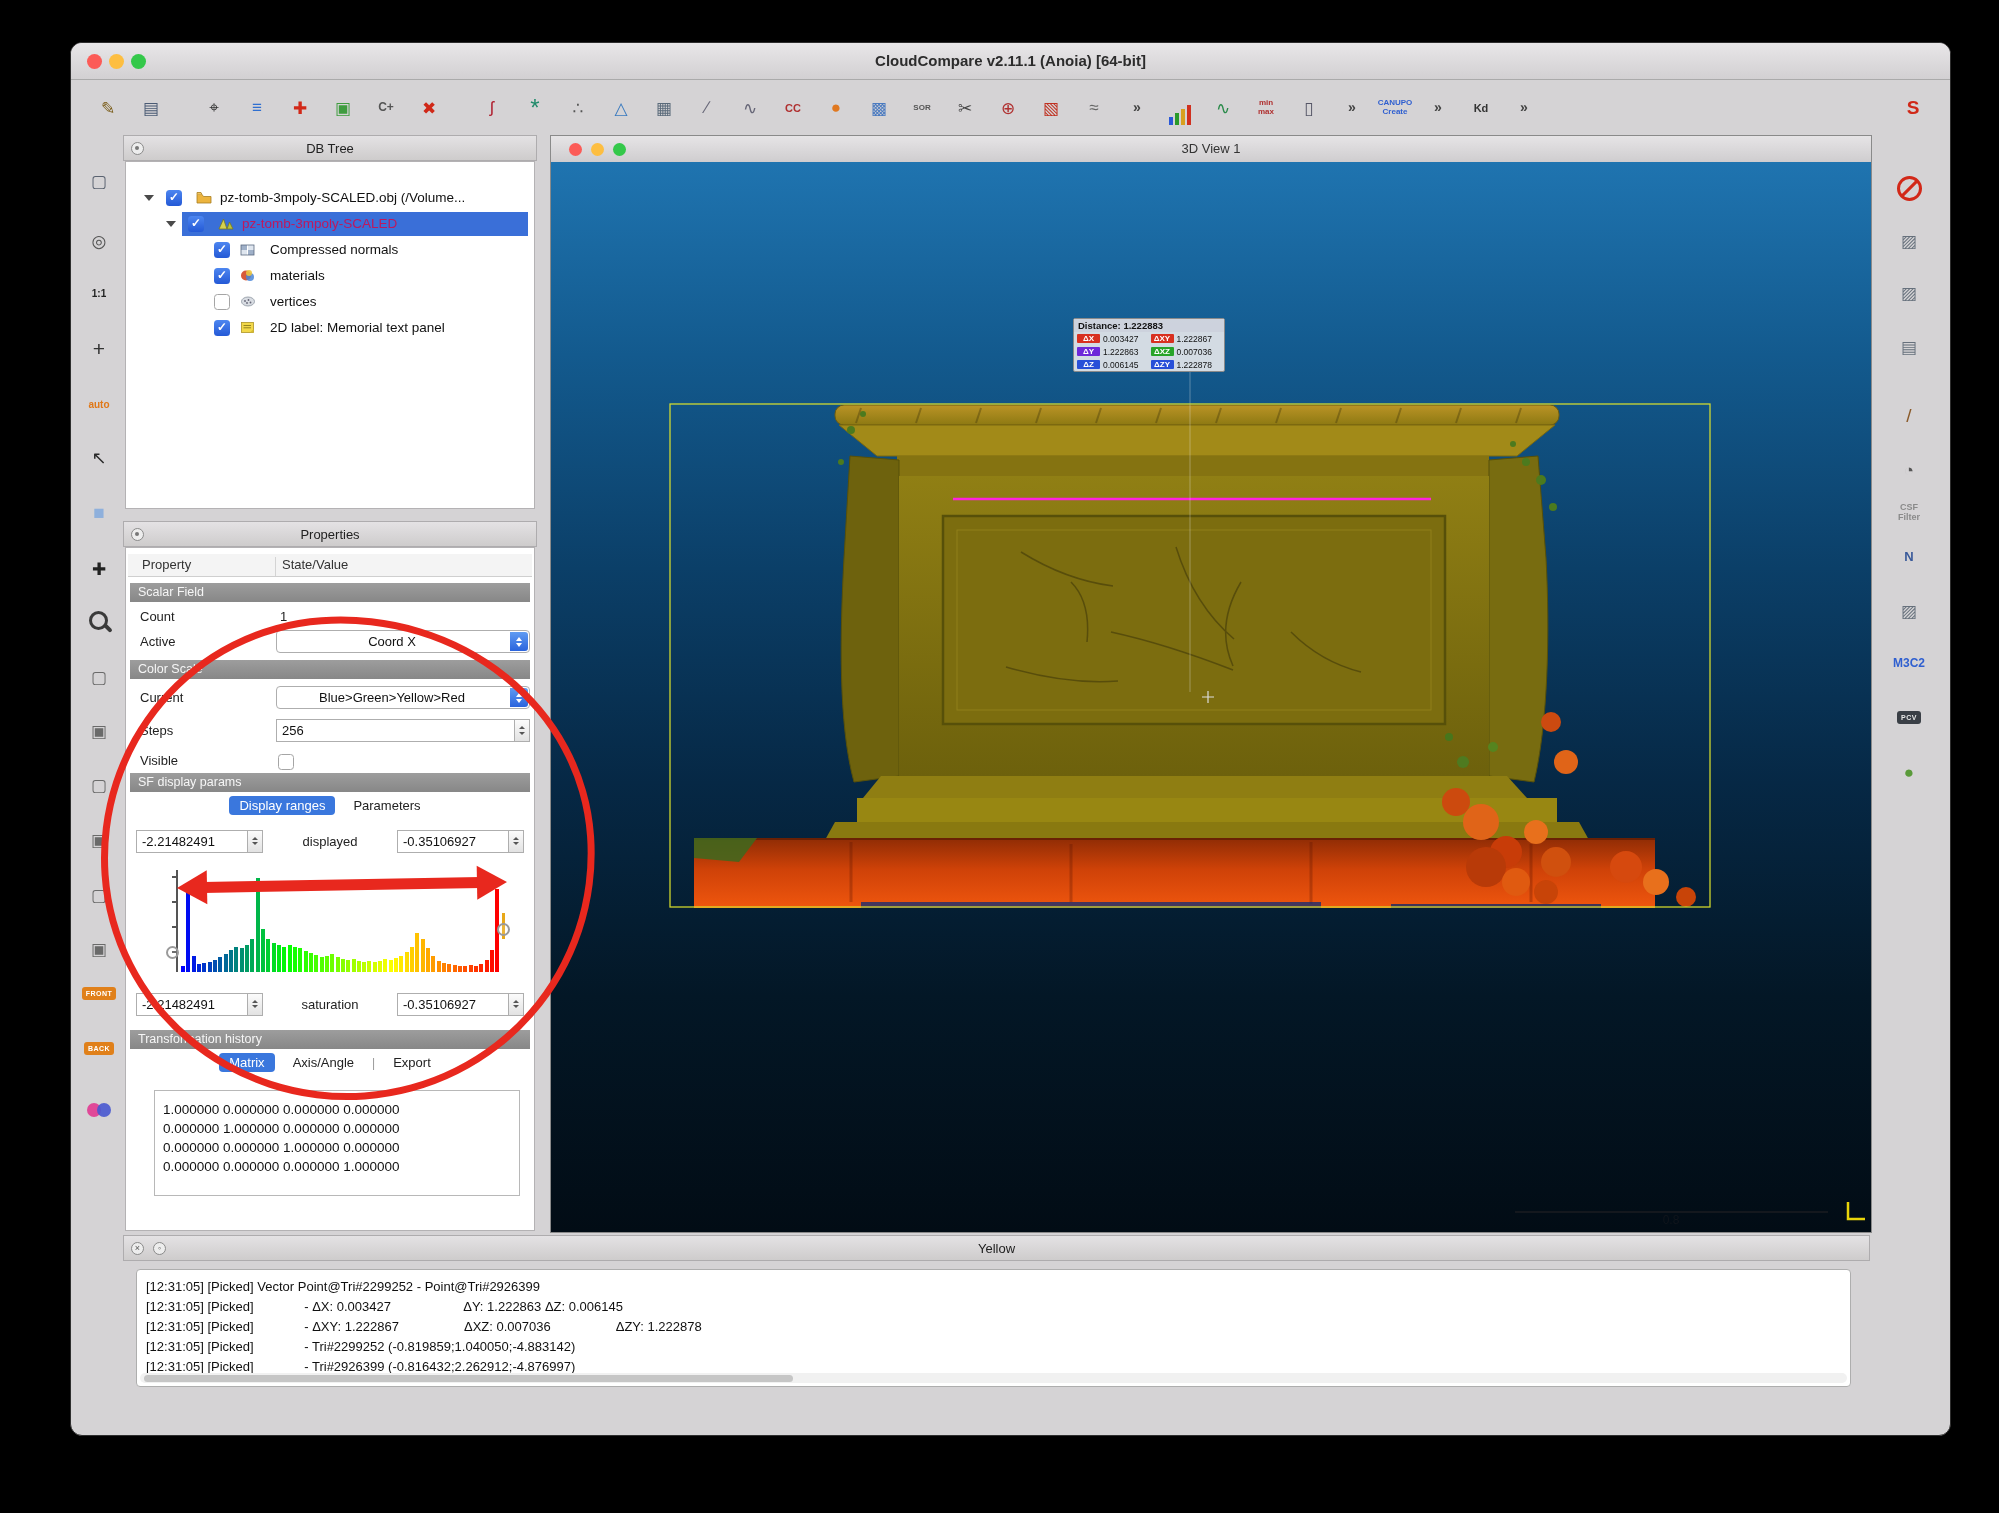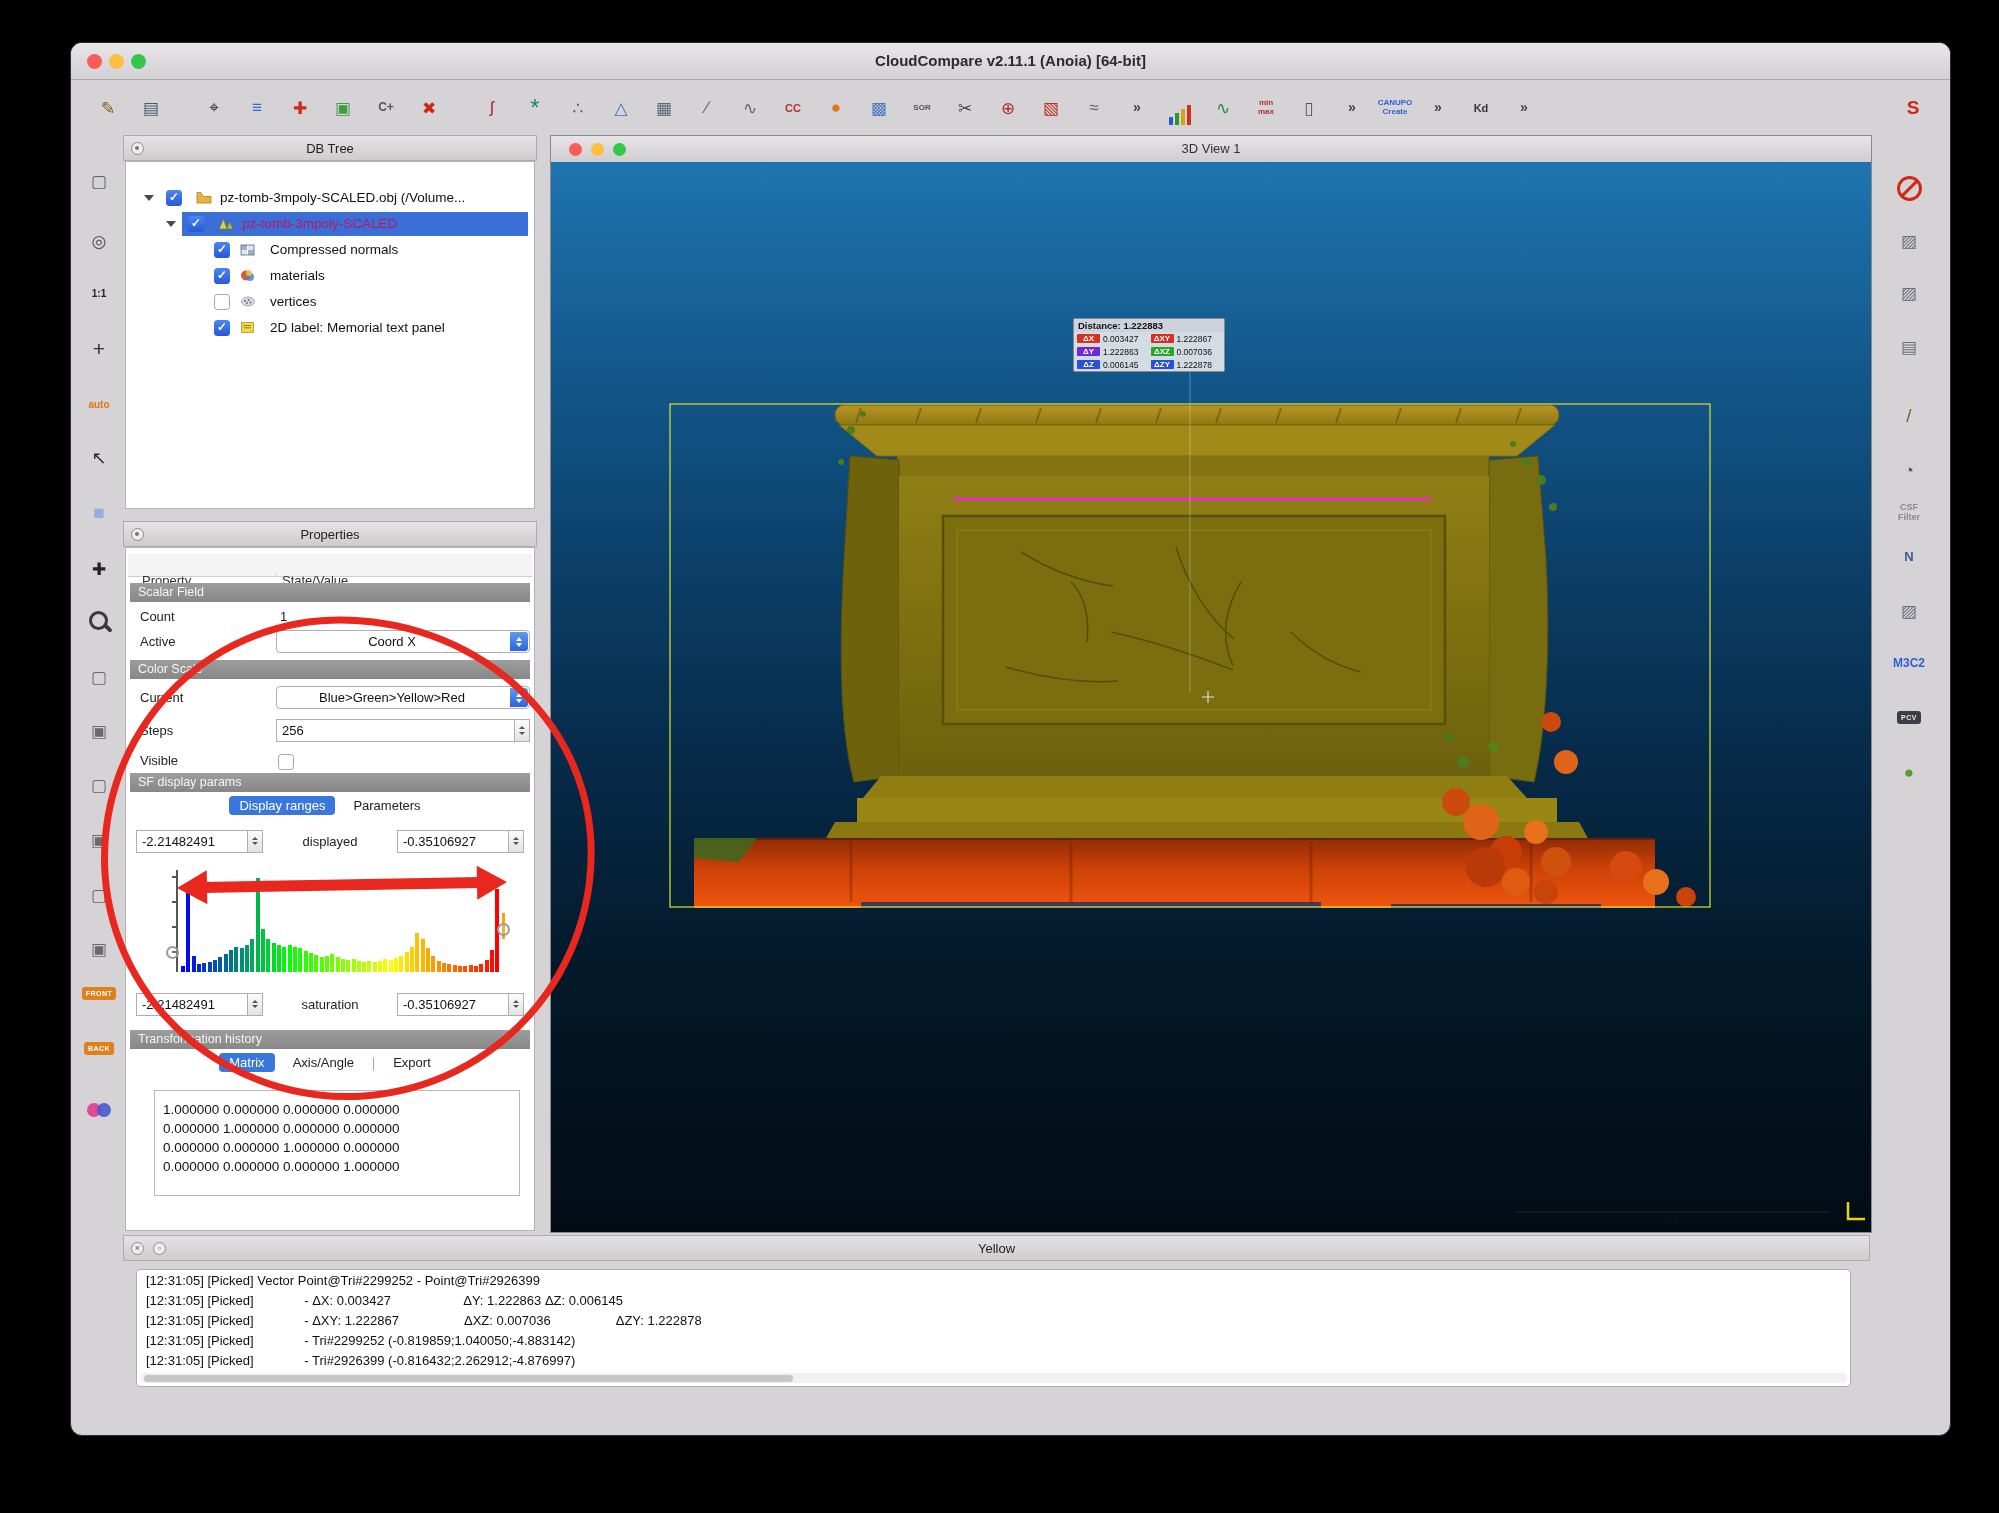--- a/index.html
+++ b/index.html
@@ -53,21 +53,21 @@
   .cb{position:absolute;top:4px;width:16px;height:16px;border-radius:3.5px;box-sizing:border-box;}
   .cb.on{background:linear-gradient(#4d86f0,#2459d6);}
   .cb.on::after{content:"✓";position:absolute;left:3px;top:0px;color:#fff;font-size:12px;font-weight:bold;}
   .cb.off{background:#fff;border:1px solid #a5a5a5;}
   .ticon{position:absolute;top:5px;}
   .tlabel{position:absolute;top:0;line-height:24px;white-space:nowrap;}
   .trow.sel .tlabel{color:#be185d;}
   
   .cols{position:absolute;left:2px;right:2px;top:6px;height:22px;background:#f4f4f4;border-bottom:1px solid #cfcfcf;
     font-size:13px;color:#333;}
-  .cols span{position:absolute;top:3px;margin-top:16px;}
+  .cols span{position:absolute;top:3px;}
   .coldiv{position:absolute;top:0;bottom:0;left:147px;width:1px;background:#d4d4d4;}
   .sec{position:absolute;left:4px;right:4px;height:19px;background:linear-gradient(#9d9d9d,#878787);
     color:#f6f6f6;font-size:12.5px;line-height:19px;padding-left:8px;}
   .plabel{position:absolute;left:14px;font-size:13px;color:#222;height:22px;line-height:22px;}
   .pvalue{position:absolute;left:154px;font-size:13px;color:#222;height:22px;line-height:22px;}
   .combo{position:absolute;left:150px;width:254px;height:23px;background:#fff;border:1px solid #aeaeae;border-radius:4px;
     font-size:13px;color:#111;box-sizing:border-box;}
   .combo .cval{position:absolute;left:0;right:22px;top:0;bottom:0;text-align:center;line-height:21px;white-space:nowrap;overflow:hidden;}
   .cap{position:absolute;right:1px;top:1px;bottom:1px;width:18px;border-radius:0 3px 3px 0;
     background:linear-gradient(#5f9bf2,#2b64dd);display:flex;flex-direction:column;align-items:center;justify-content:center;}
@@ -115,21 +115,21 @@
     border:1px solid #8a8a8a;border-radius:2px;z-index:20;}
   .dtitle{font-weight:bold;font-size:9.5px;color:#111;padding:1px 4px;background:rgba(204,210,220,.95);}
   .drow{display:flex;align-items:center;gap:3px;padding:1.5px 3px;}
   .dk{color:#fff;font-size:8px;font-weight:bold;padding:0 2px;border-radius:1px;min-width:19px;text-align:center;}
   .dv{font-size:8.5px;color:#111;width:45px;}
   
   #console{position:absolute;left:52px;top:1192px;width:1747px;height:162px;}
   .cbtn{position:absolute;top:6px;width:13px;height:13px;border-radius:50%;border:1.5px solid #8a8a8a;background:#ededed;
     font-size:9px;line-height:10px;text-align:center;color:#555;box-sizing:border-box;}
   .console-box{position:absolute;left:13px;right:19px;top:34px;bottom:10px;background:#fff;border:1px solid #aeaeae;
-    border-radius:4px;padding:1px 9px;overflow:hidden;box-sizing:border-box;}
+    border-radius:4px;padding:7px 9px;overflow:hidden;box-sizing:border-box;}
   .cline{white-space:pre;font-size:13px;line-height:20px;color:#101010;}
   .hscroll{position:absolute;left:3px;right:3px;bottom:3px;height:10px;background:#f1f1f1;border-radius:5px;}
   .hscroll i{position:absolute;left:4px;top:1.5px;width:38%;height:7px;border-radius:4px;background:#c6c6c6;display:block;}
   
   #ann-circle{position:absolute;left:30px;top:573px;width:480px;height:470px;border:7px solid #e8281e;
     border-radius:48% 52% 50% 50% / 50% 49% 51% 50%;transform:rotate(-4deg);z-index:60;pointer-events:none;}
   #ann-arrow{position:absolute;left:104px;top:816px;width:334px;height:52px;z-index:61;pointer-events:none;}
 </style>
 </head>
 <body>

